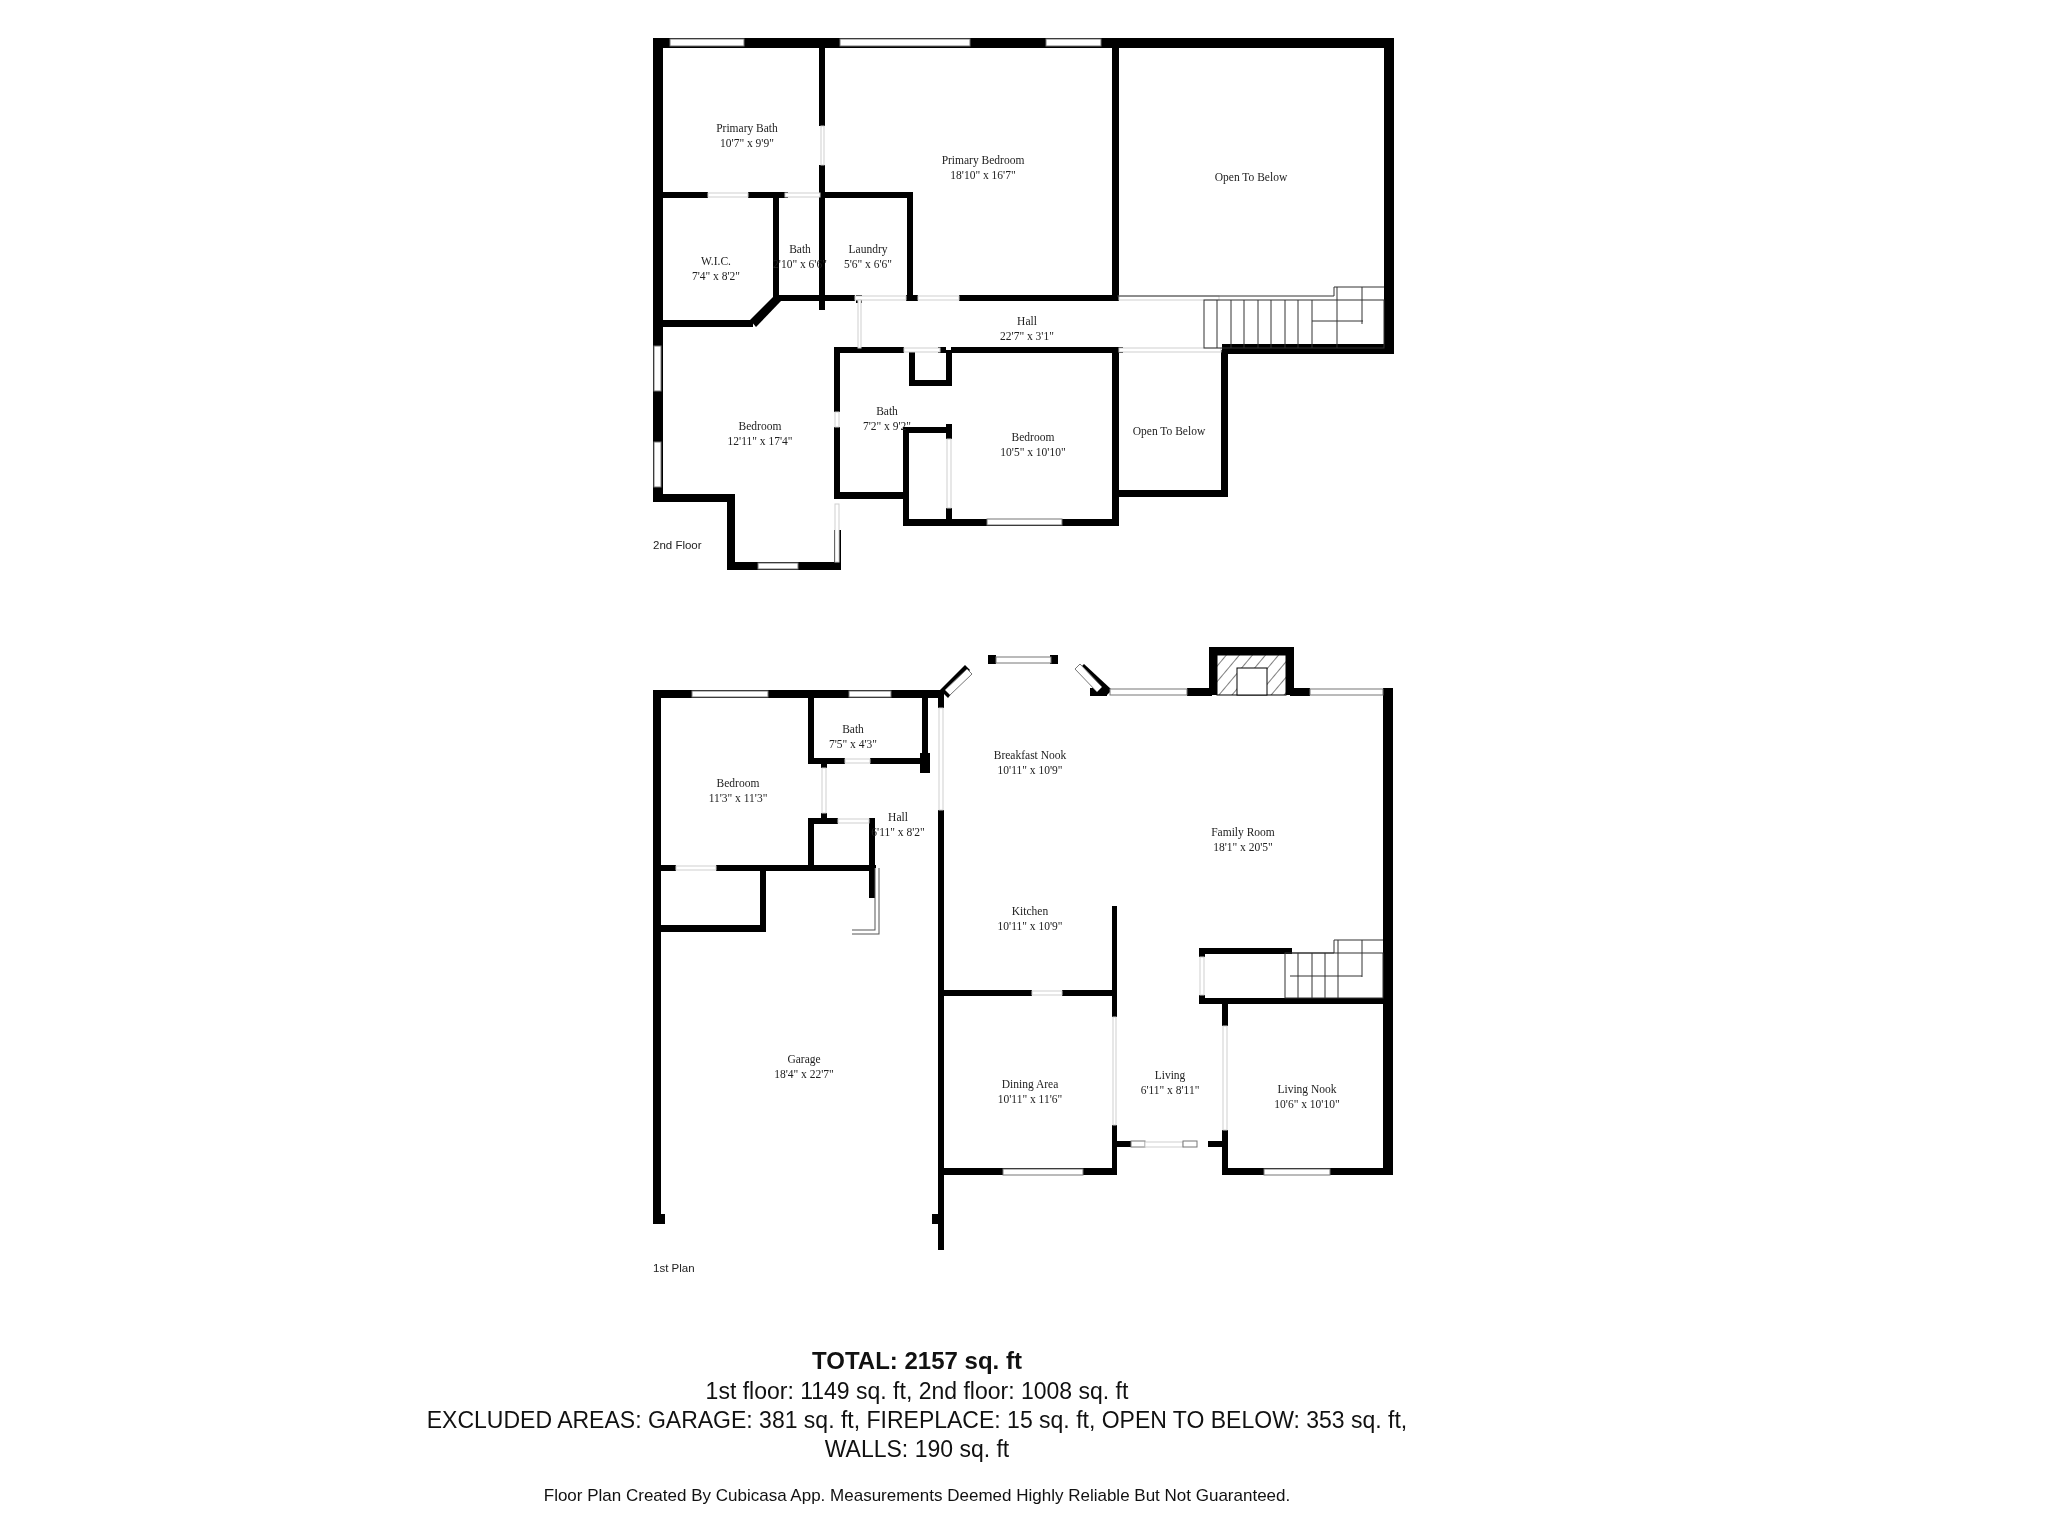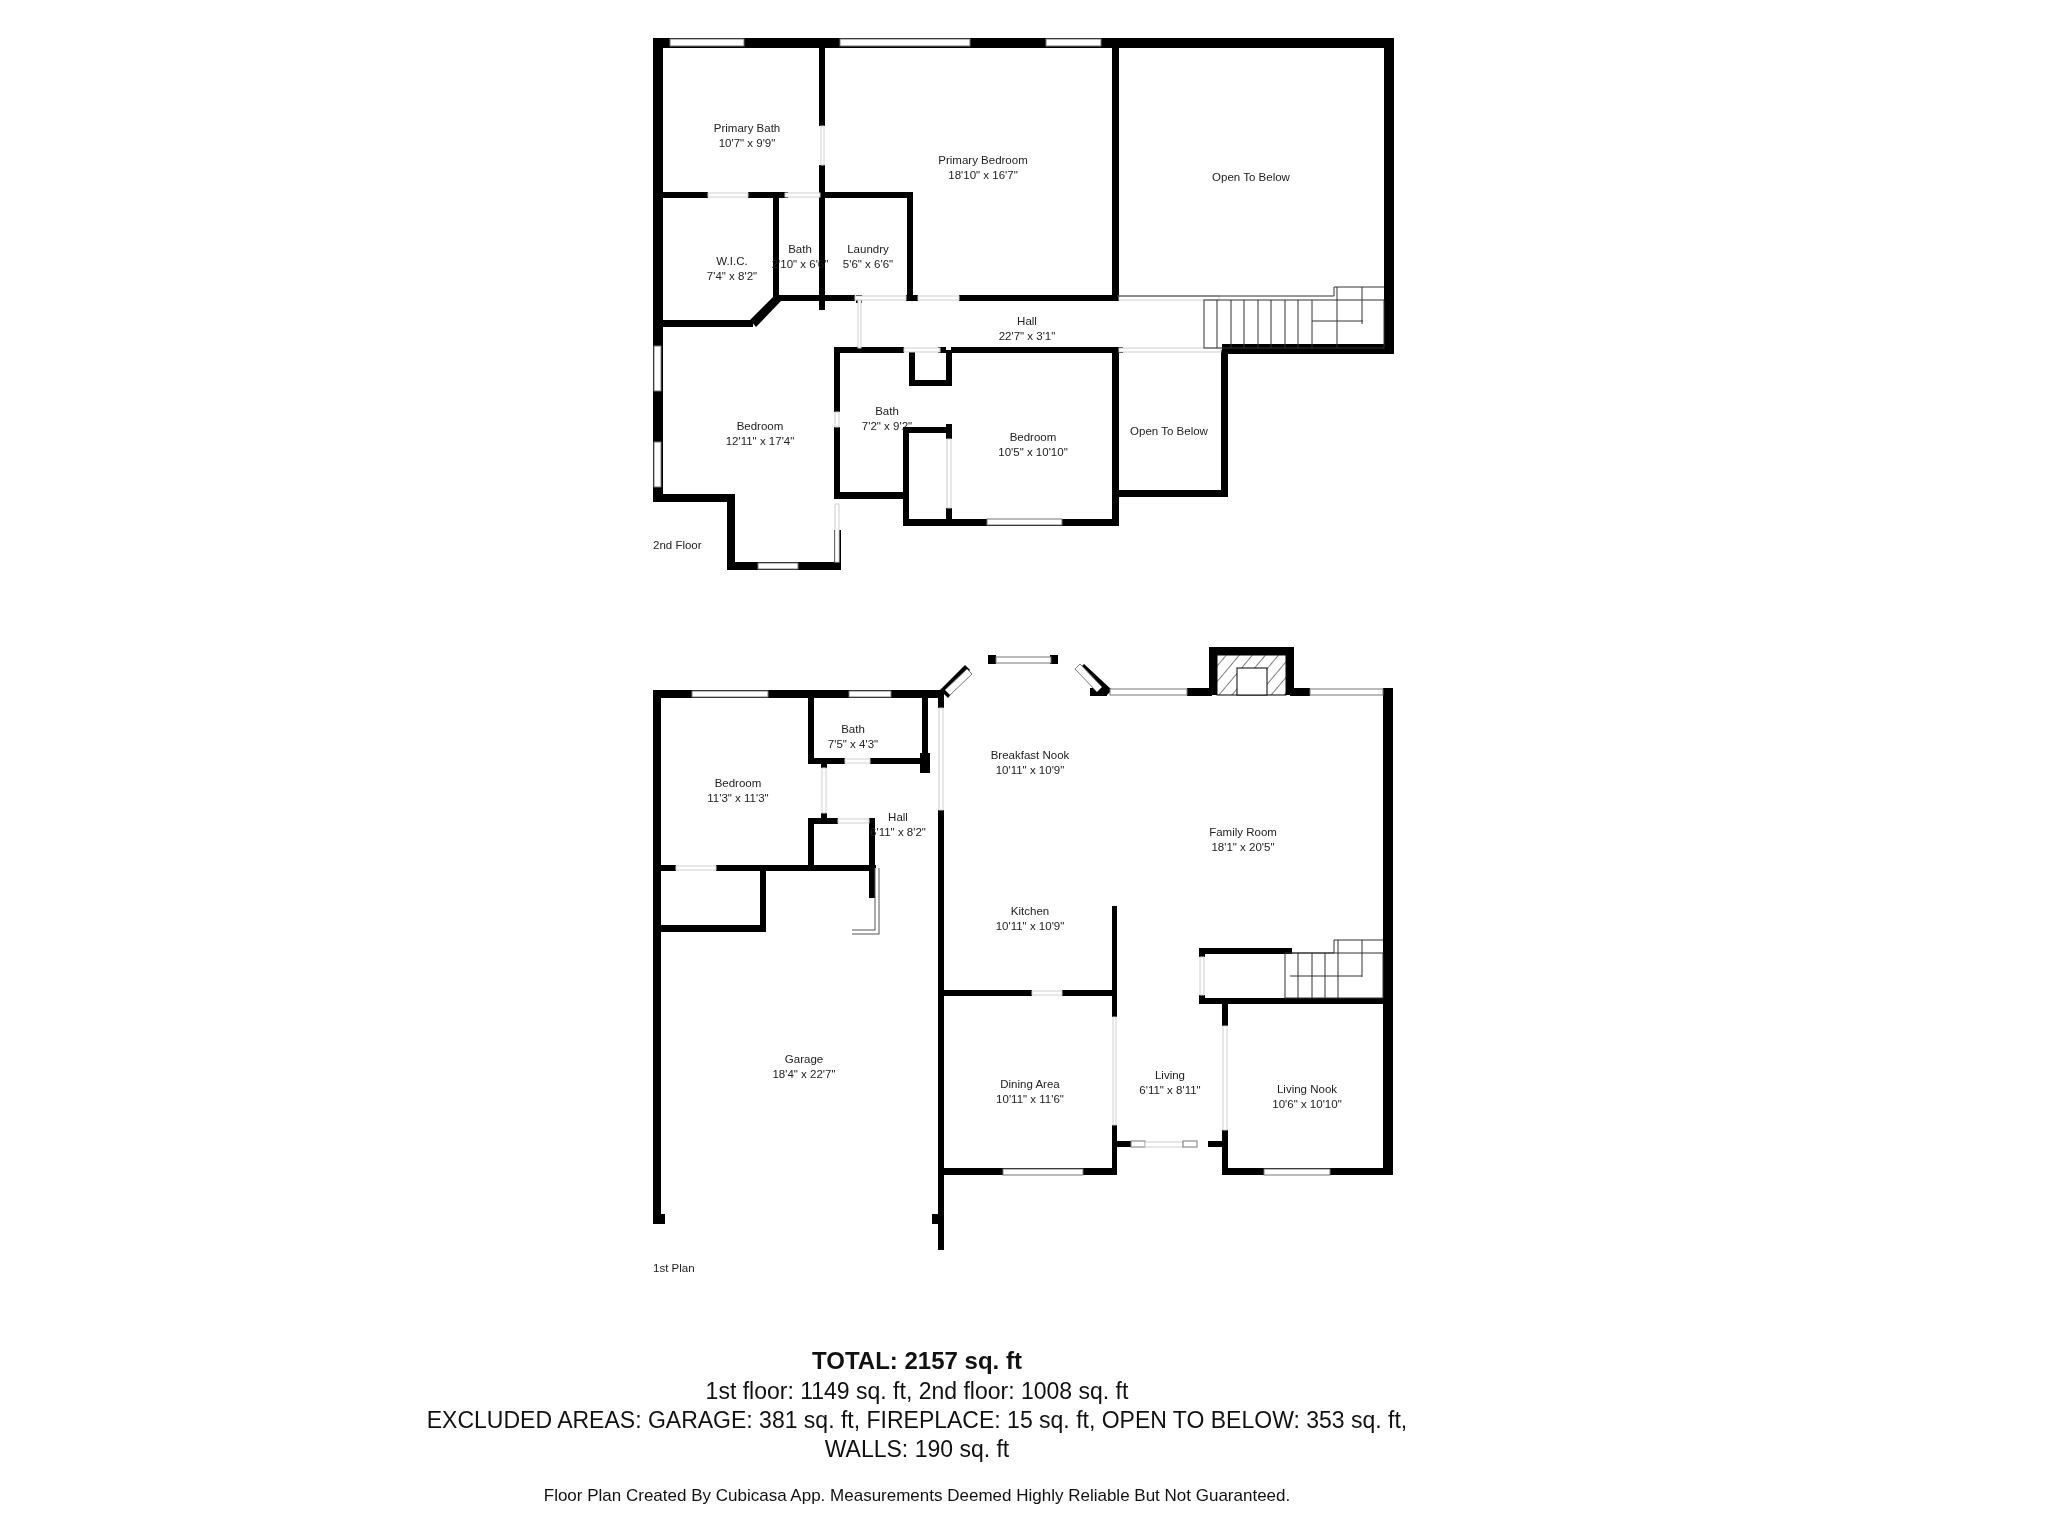--- a/index.html
+++ b/index.html
@@ -2,21 +2,21 @@
 <html><head>
 <meta charset="utf-8">
 <style>
   html, body { margin: 0; padding: 0; background: #ffffff; }
   body { width: 2048px; height: 1536px; position: relative; overflow: hidden; font-family: "DejaVu Sans Condensed", "DejaVu Sans", "Liberation Sans", sans-serif; color: #111; }
   #plan { position: absolute; left: 0; top: 0; width: 2048px; height: 1536px; }
   .wall { fill: #000; }
   .win { fill: #fff; stroke: #777; stroke-width: 1; }
   .door { fill: #fff; stroke: #cfcfcf; stroke-width: 1; }
   .stair { fill: none; stroke: #333; stroke-width: 1; }
-  .lbl { position: absolute; text-align: center; font-size: 11.5px; line-height: 15px; white-space: nowrap; transform: translateX(-50%); color: #222; font-family: Liberation Sans, sans-serif; }
+  .lbl { position: absolute; text-align: center; font-size: 11.5px; line-height: 15px; white-space: nowrap; transform: translateX(-50%); color: #222; font-family: Liberation Serif, serif; }
   .floor-lbl { position: absolute; font-size: 11.5px; color: #222; font-family: "Liberation Sans", sans-serif; }
   .summary { position: absolute; left: 0; width: 1834px; text-align: center; font-family: "Liberation Sans", sans-serif; color: #111; }
   .s-total { top: 1347px; font-size: 24px; font-weight: bold; }
   .s-line { font-size: 23px; }
   .s-floors { top: 1378px; }
   .s-excl { top: 1407px; }
   .s-walls { top: 1436px; }
   .s-foot { top: 1486px; font-size: 17px; }
 </style>
 </head>
@@ -243,21 +243,21 @@
     <div>Primary Bath</div>
     <div>10'7" x 9'9"</div>
   </div>
 <div class="lbl" style="left:983px; top:153px;">
     <div>Primary Bedroom</div>
     <div>18'10" x 16'7"</div>
   </div>
 <div class="lbl" style="left:1251px; top:170px;">
     <div>Open To Below</div>
   </div>
-<div class="lbl" style="left:716px; top:254px;margin-left:16px;">
+<div class="lbl" style="left:716px; top:254px;">
     <div>W.I.C.</div>
     <div>7'4" x 8'2"</div>
   </div>
 <div class="lbl" style="left:800px; top:242px;">
     <div>Bath</div>
     <div>2'10" x 6'6"</div>
   </div>
 <div class="lbl" style="left:868px; top:242px;">
     <div>Laundry</div>
     <div>5'6" x 6'6"</div>

